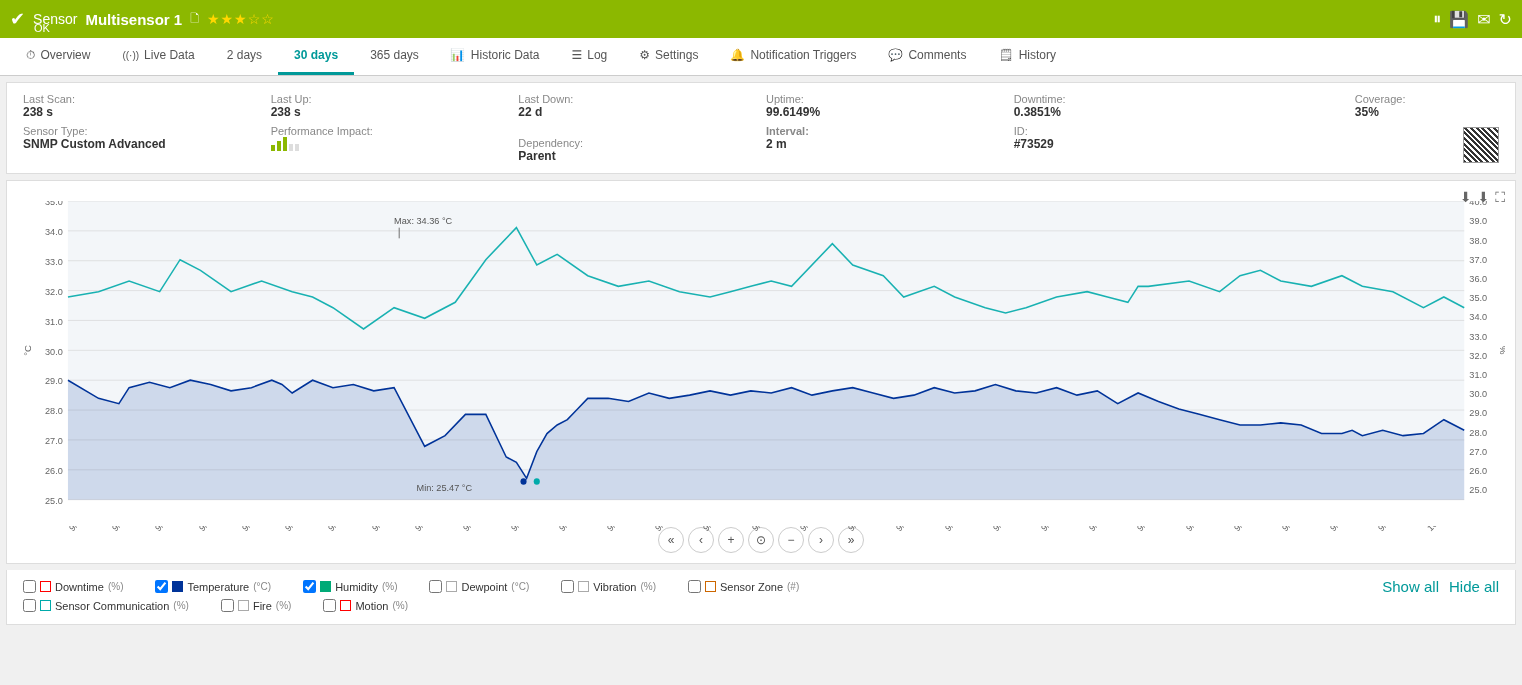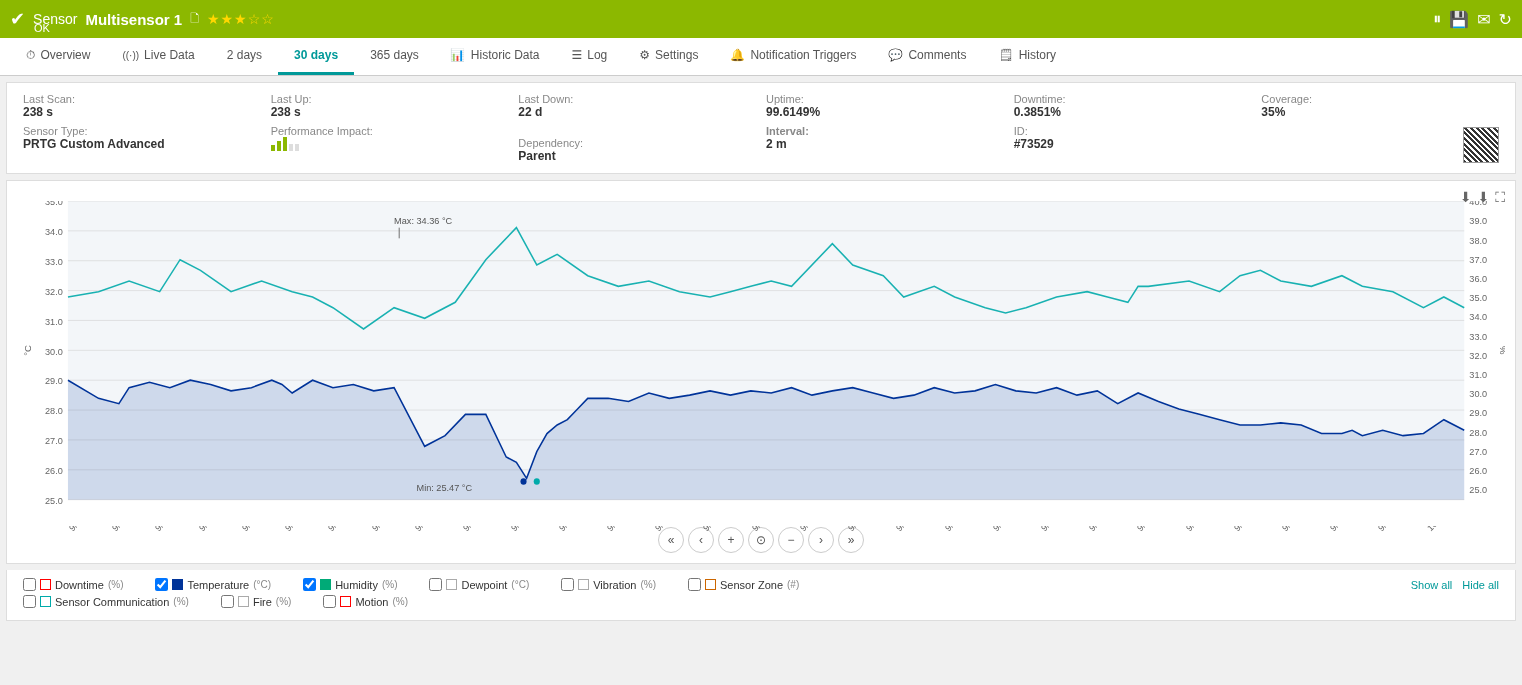--- a/index.html
+++ b/index.html
@@ -134,21 +134,21 @@
       border: 1px solid #aaa;
       display: inline-block;
       flex-shrink: 0;
     }
     .legend-unit { color: #888; font-size: 10px; }
     .legend-actions {
       margin-left: auto;
       display: flex;
       gap: 10px;
     }
-    .legend-actions a { color: #009999; text-decoration: none; font-size: 11px; cursor: pointer; }
+    .legend-actions a { color: #009999; text-decoration: none; font-size: 15px; cursor: pointer; }
   </style>
 </head>
 <body>
 
 <div class="header-bar" style="position:relative;">
   <span style="font-size:18px;">✔</span>
   <span style="font-size:14px;">Sensor</span>
   <span style="font-size:15px; font-weight:bold;">Multisensor 1</span>
   <span style="font-size:11px;">🗋</span>
   <span style="color:#ffd700; font-size:14px; letter-spacing:1px;">★★★☆☆</span>
@@ -203,21 +203,21 @@
     <span>🗒</span>
     <span>History</span>
   </div>
 </div>
 
 <div class="info-panel">
   <div class="info-item">
     <label>Last Scan:</label>
     <span class="value">238 s</span>
     <label style="margin-top:6px;">Sensor Type:</label>
-    <span class="value">PRTG Custom Advanced</span>
+    <span class="value">SNMP Custom Advanced</span>
   </div>
   <div class="info-item">
     <label>Last Up:</label>
     <span class="value">238 s</span>
     <label style="margin-top:6px;">Performance Impact:</label>
     <div class="perf-bars">
       <div class="perf-bar" style="height:6px;"></div>
       <div class="perf-bar" style="height:10px;"></div>
       <div class="perf-bar" style="height:14px;"></div>
       <div class="perf-bar" style="height:7px; background:#ddd;"></div>
@@ -235,21 +235,21 @@
     <span class="value">99.6149%</span>
     <label style="margin-top:6px;font-weight:bold;">Interval:</label>
     <span class="value">2 m</span>
   </div>
   <div class="info-item">
     <label>Downtime:</label>
     <span class="value">0.3851%</span>
     <label style="margin-top:6px;">ID:</label>
     <span class="value">#73529</span>
   </div>
-  <div class="info-item" style="display:flex; flex-direction:column; align-items:flex-start;">
+  <div class="info-item" style="display:flex; flex-direction:column; align-items:center;">
     <div style="flex:1;">
       <label>Coverage:</label>
       <span class="value">35%</span>
     </div>
     <div style="width:36px; height:36px; border:1px solid #999; background: repeating-linear-gradient(45deg,#333 0px,#333 2px,white 2px,white 4px); margin-top:auto; align-self:flex-end;"></div>
   </div>
 </div>
 
 <div class="chart-container">
   <div class="chart-toolbar">

